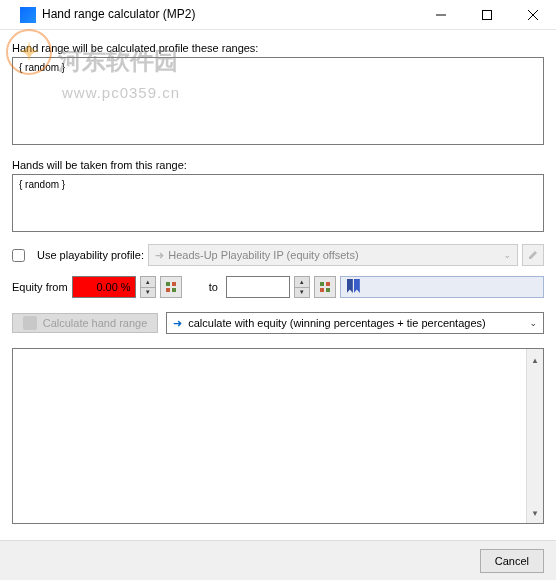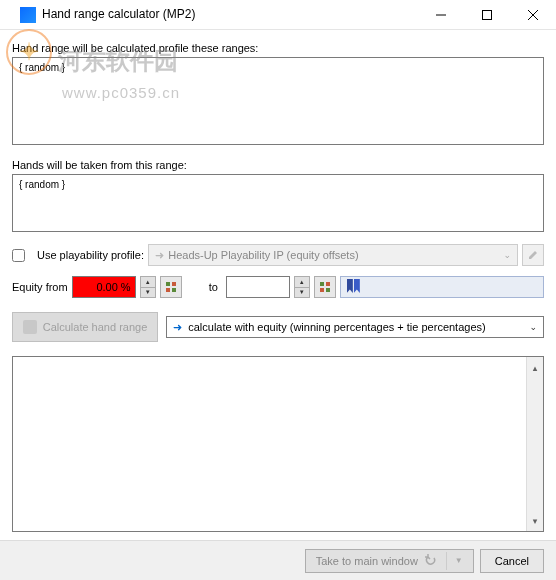--- a/index.html
+++ b/index.html
@@ -42,21 +42,21 @@
 .spinner div:first-child { border-bottom:1px solid #adadad; }
 .grid-btn { width: 22px; height: 22px; border:1px solid #adadad; background:#e8e8e8; display:flex; align-items:center; justify-content:center; }
 .grid-btn svg { width:12px; height:12px; }
 .to-label { margin: 0 4px; padding-left: 19px; }
 .equity-input-white { width: 64px; height: 22px; background: #fff; border:1px solid #7a7a7a; text-align:right; padding-right:4px; }
 .bookmark-box { flex:1; height:22px; background:#e8edf5; border:1px solid #a5b5d5; display:flex; align-items:center; padding:0 6px; }
 .bookmark-icon { width:16px; height:16px; display:flex; }
 .bookmark-icon .bm { width:6px; height:14px; background:#304a9c; clip-path: polygon(0 0, 100% 0, 100% 100%, 50% 75%, 0 100%); margin-right:1px; }
 
 .calc-row { margin-top: 14px; gap: 8px; }
-.calc-btn { width: 146px; height: 30px; background: #dcdcdc; border:1px solid #c0c0c0; color:#a0a0a0; display:flex; align-items:center; justify-content:center; gap:6px; font-size:11px; }
+.calc-btn { width: 146px; height: 20px; background: #dcdcdc; border:1px solid #c0c0c0; color:#a0a0a0; display:flex; align-items:center; justify-content:center; gap:6px; font-size:11px; }
 .calc-btn .ic { width:14px; height:14px; background:#c8c8c8; border-radius:2px; }
 .calc-select { flex:1; height:22px; border:1px solid #7a7a7a; background:#fff; display:flex; align-items:center; padding:0 6px; gap:6px; }
 .calc-select .arrow-right { color:#0066cc; font-size:11px; }
 .calc-select .dd { margin-left:auto; color:#333; font-size:9px; }
 
 .results-box { width: calc(100% - 0px); height: 176px; margin-top: 14px; border:1px solid #7a7a7a; background:#fff; position:relative; display:flex; }
 .results-content { flex:1; }
 .scrollbar-v { width:17px; background:#f0f0f0; border-left:1px solid #ddd; display:flex; flex-direction:column; justify-content:space-between; padding:2px 0; }
 .scroll-arr { height:17px; display:flex; align-items:center; justify-content:center; color:#606060; font-size:9px; }
 
@@ -179,26 +179,16 @@
     <div class="results-content"></div>
     <div class="scrollbar-v">
       <div class="scroll-arr">▴</div>
       <div class="scroll-arr">▾</div>
     </div>
   </div>
 
 </div>
 
 <div class="footer">
-  <button class="footer-btn">
-    <span>Take to main window</span>
-    <span class="undo-icon">
-      <svg width="14" height="14" viewBox="0 0 14 14">
-          <path d="M10 4 A4 4 0 1 1 4 3 L6 5 M4 3 L4 0 M4 3 L1 3" fill="none" stroke="#aaa" stroke-width="1.5"></path>
-        </svg>
-    </span>
-    <span class="divider-v"></span>
-    <span class="caret">▼</span>
-  </button>
   <button class="footer-btn cancel">
     <span>Cancel</span>
   </button>
 </div>
 
 </body></html>

